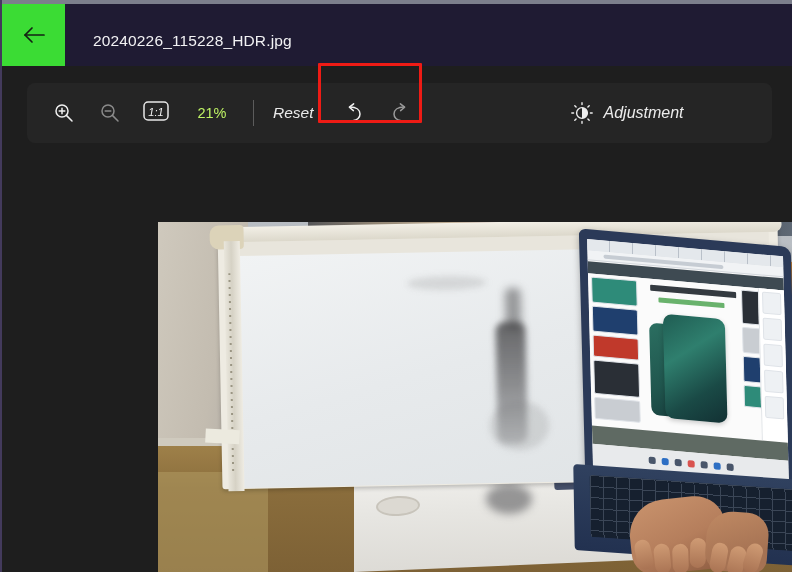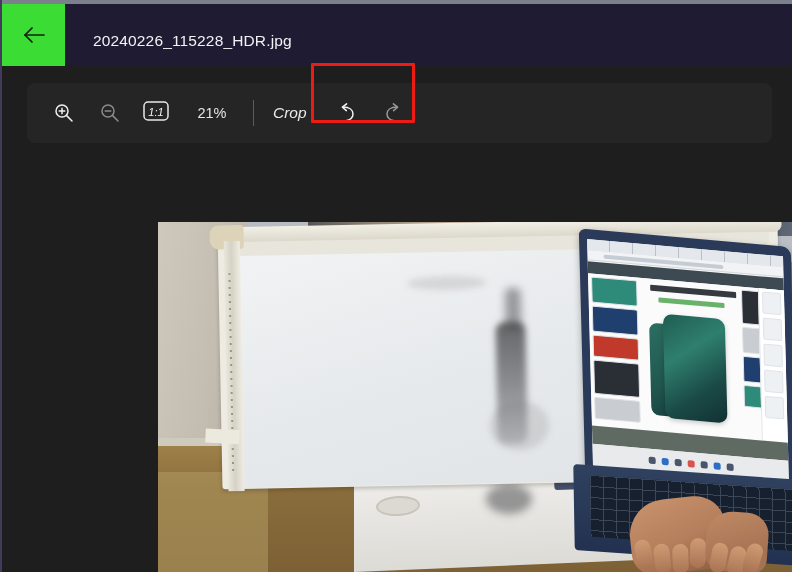--- a/index.html
+++ b/index.html
@@ -64,21 +64,21 @@
     color: #e6e6e6;
     font-style: italic;
   }
   .icon-btn { width: 46px; }
   .icon-btn.disabled { color: #8b8b8b; cursor: default; }
   .icon-btn svg { display: block; }
   .ratio-btn {
     width: 46px;
   }
   .zoom-level {
-    color: #e5e5e5;
+    color: #bef264;
     font-size: 14.5px;
     width: 66px;
     text-align: center;
     user-select: none;
   }
   .divider {
     width: 1px; height: 26px;
     background: #5c5c5c;
     margin: 0 8px;
   }
@@ -415,21 +415,21 @@
           <rect x="1" y="1" width="24" height="18" rx="4" ry="4" fill="none" stroke="#e8e8e8" stroke-width="1.5"></rect>
           <text x="13" y="14.5" font-family="Liberation Sans, sans-serif" font-size="11" fill="#f2f2f2" text-anchor="middle">1:1</text>
         </svg>
       </span>
     </div>
 
     <div class="zoom-level">21%</div>
 
     <div class="divider"></div>
 
-    <div class="tool text-btn">Crop</div>
+    <div class="tool text-btn">Reset</div>
 
     <div class="spacer-sm"></div>
 
     <div class="undo-redo-group">
       <div class="annotation-box"></div>
 
       <div class="tool icon-btn">
         <span>
           <svg width="24" height="24" viewBox="0 0 24 24" fill="none" stroke="#f2f2f2" stroke-width="1.5" stroke-linecap="round" stroke-linejoin="round">
             <path d="M8 6 C14.5 6 18 9 18 13 C18 16.5 15 19.5 11.5 19.5"></path>
@@ -446,20 +446,32 @@
           </svg>
         </span>
       </div>
     </div>
 
     <div class="spacer-sm" style="width:60px"></div>
 
 
     <div class="spacer-sm" style="width:76px"></div>
 
+    <div class="tool labeled-btn">
+      <span>
+        <svg width="22" height="22" viewBox="0 0 22 22" fill="none" stroke="#ededed" stroke-width="1.4" stroke-linecap="round">
+          <path d="M11 5.6 a5.4 5.4 0 0 1 0 10.8 z" fill="#ededed" stroke="none"></path>
+          <circle cx="11" cy="11" r="5.4"></circle>
+          <path d="M11 .8 V2.6 M11 19.4 V21.2 M.8 11 H2.6 M19.4 11 H21.2
+                   M3.8 3.8 L5.1 5.1 M16.9 16.9 L18.2 18.2
+                   M18.2 3.8 L16.9 5.1 M5.1 16.9 L3.8 18.2"></path>
+        </svg>
+      </span>
+      <span>Adjustment</span>
+    </div>
 
   </div>
 
   <div class="canvas">
     <div class="photo" title="20240226_115228_HDR.jpg">
 
       <div class="wall-left"></div>
       <div class="wall-back"></div>
       <div class="ceiling-strip"></div>
       <div class="orange-panel2"></div>

